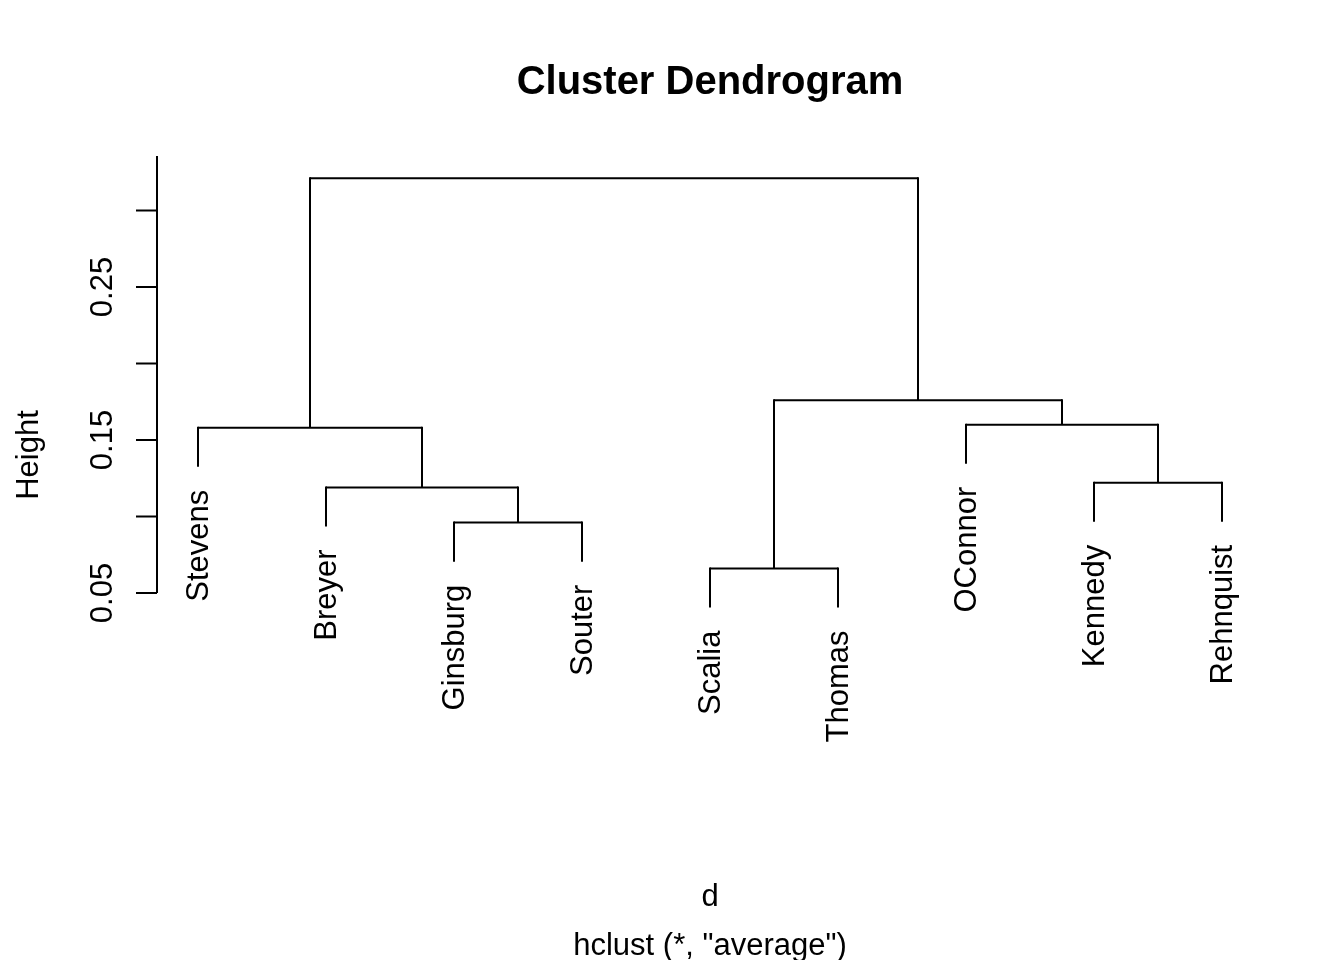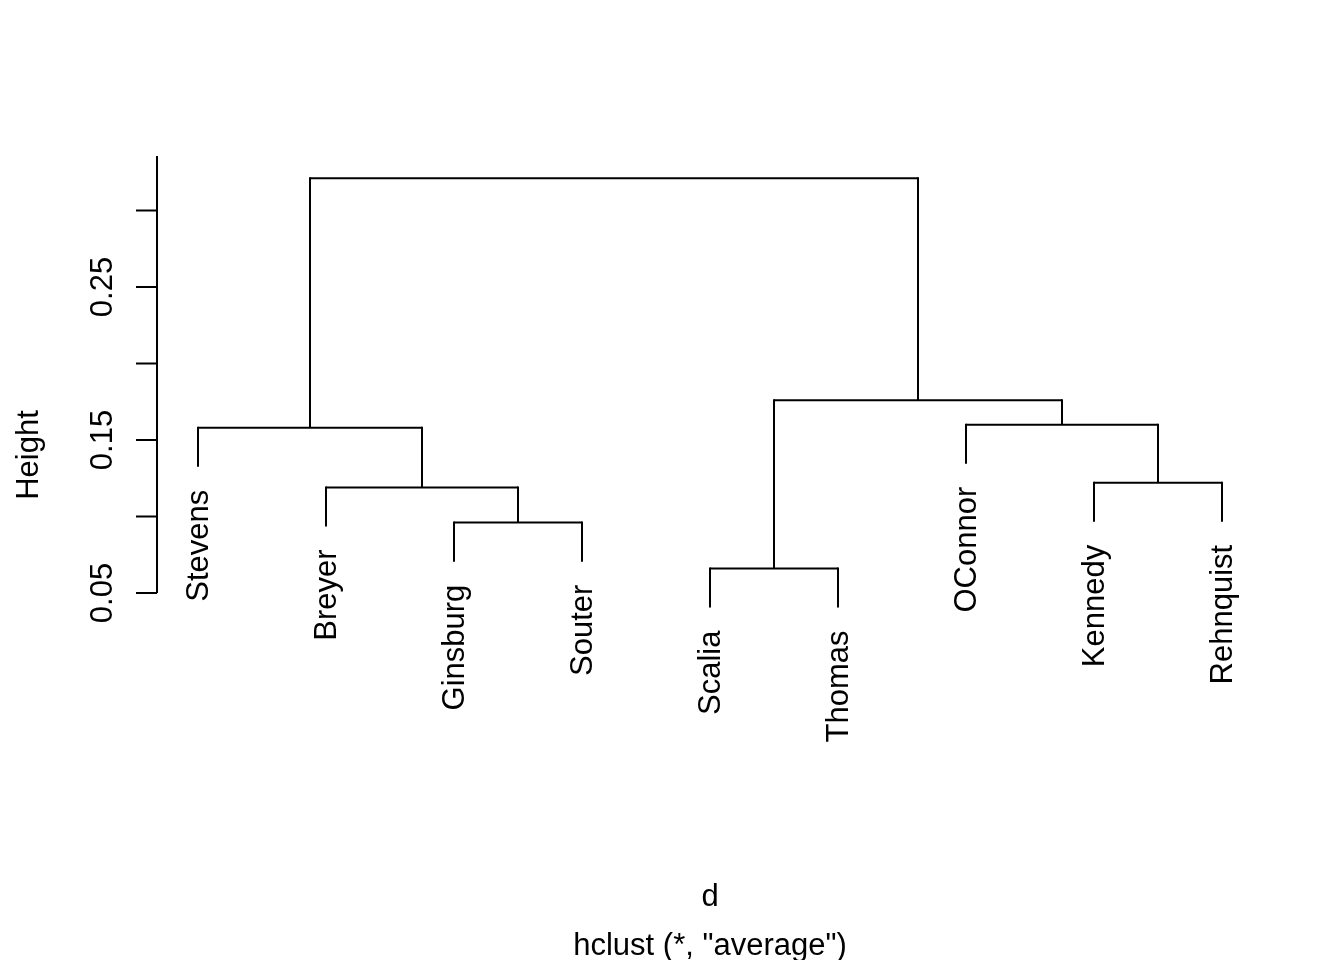--- a/index.html
+++ b/index.html
@@ -52,20 +52,21 @@
   svg.dendro text {
     font-family: "Liberation Sans", sans-serif;
     font-size: 31px;
     fill: #000000;
   }
 </style>
 </head>
 <body>
 
 <div class="canvas">
+  <div class="chart-title">Cluster Dendrogram</div>
 
   <svg class="dendro" width="1344" height="960" viewBox="0 0 1344 960">
       <line x1="157" y1="156" x2="157" y2="593" stroke="#000000" stroke-width="2"></line>
       <line x1="136" y1="593" x2="157" y2="593" stroke="#000000" stroke-width="2"></line>
       <line x1="136" y1="516.5" x2="157" y2="516.5" stroke="#000000" stroke-width="2"></line>
       <line x1="136" y1="440" x2="157" y2="440" stroke="#000000" stroke-width="2"></line>
       <line x1="136" y1="363.5" x2="157" y2="363.5" stroke="#000000" stroke-width="2"></line>
       <line x1="136" y1="287" x2="157" y2="287" stroke="#000000" stroke-width="2"></line>
       <line x1="136" y1="210.5" x2="157" y2="210.5" stroke="#000000" stroke-width="2"></line>
       <text x="101" y="593" text-anchor="middle" dominant-baseline="central" transform="rotate(-90 101 593)">0.05</text>

